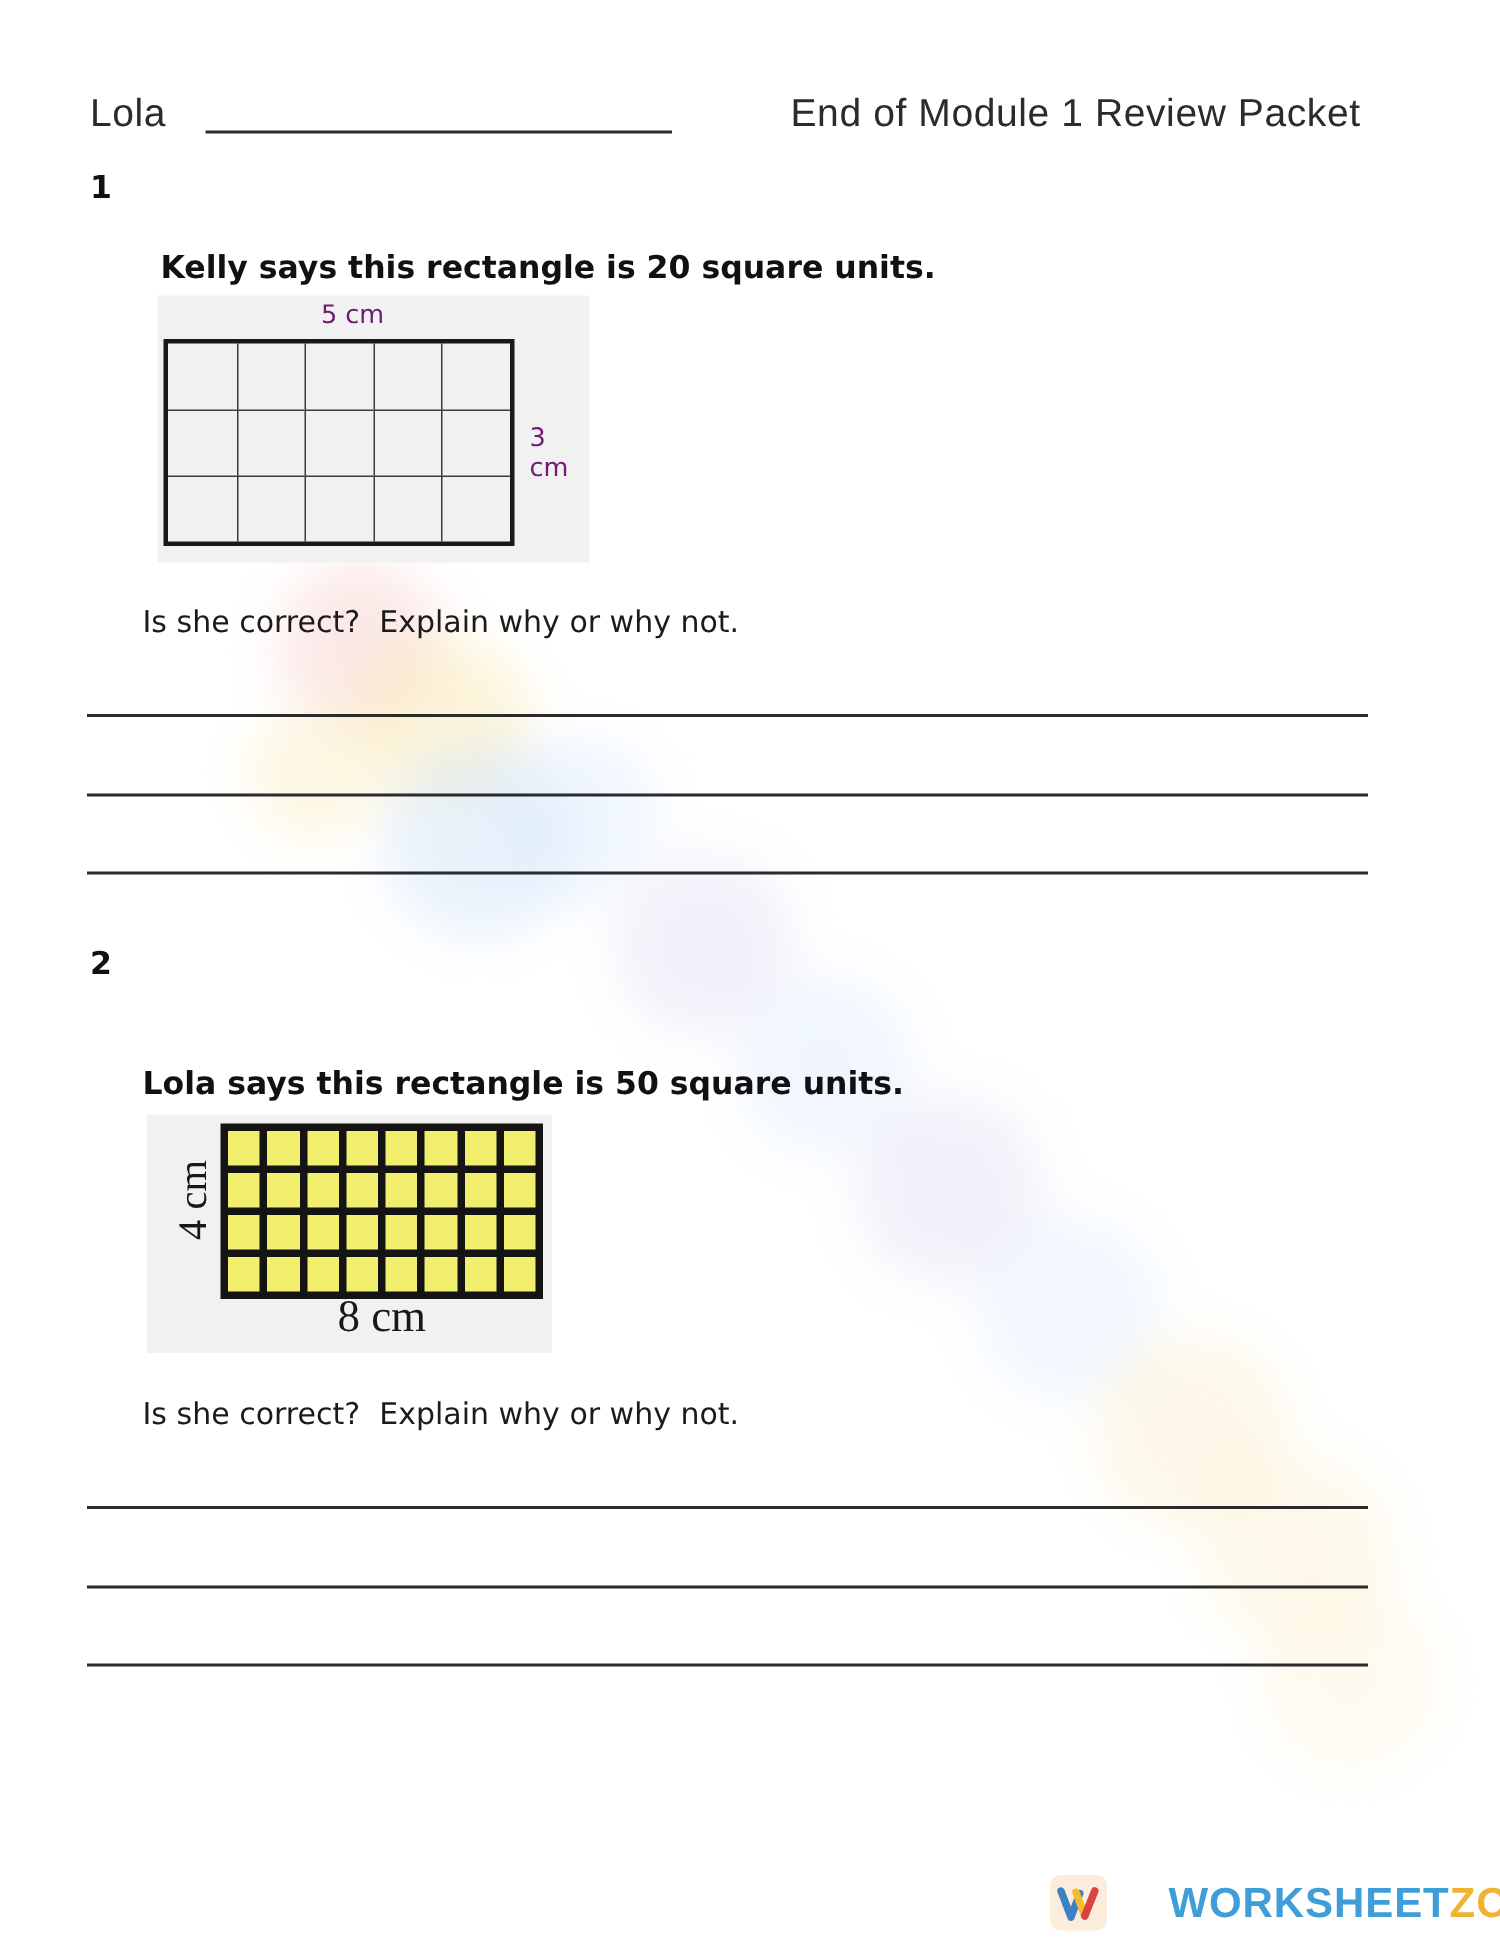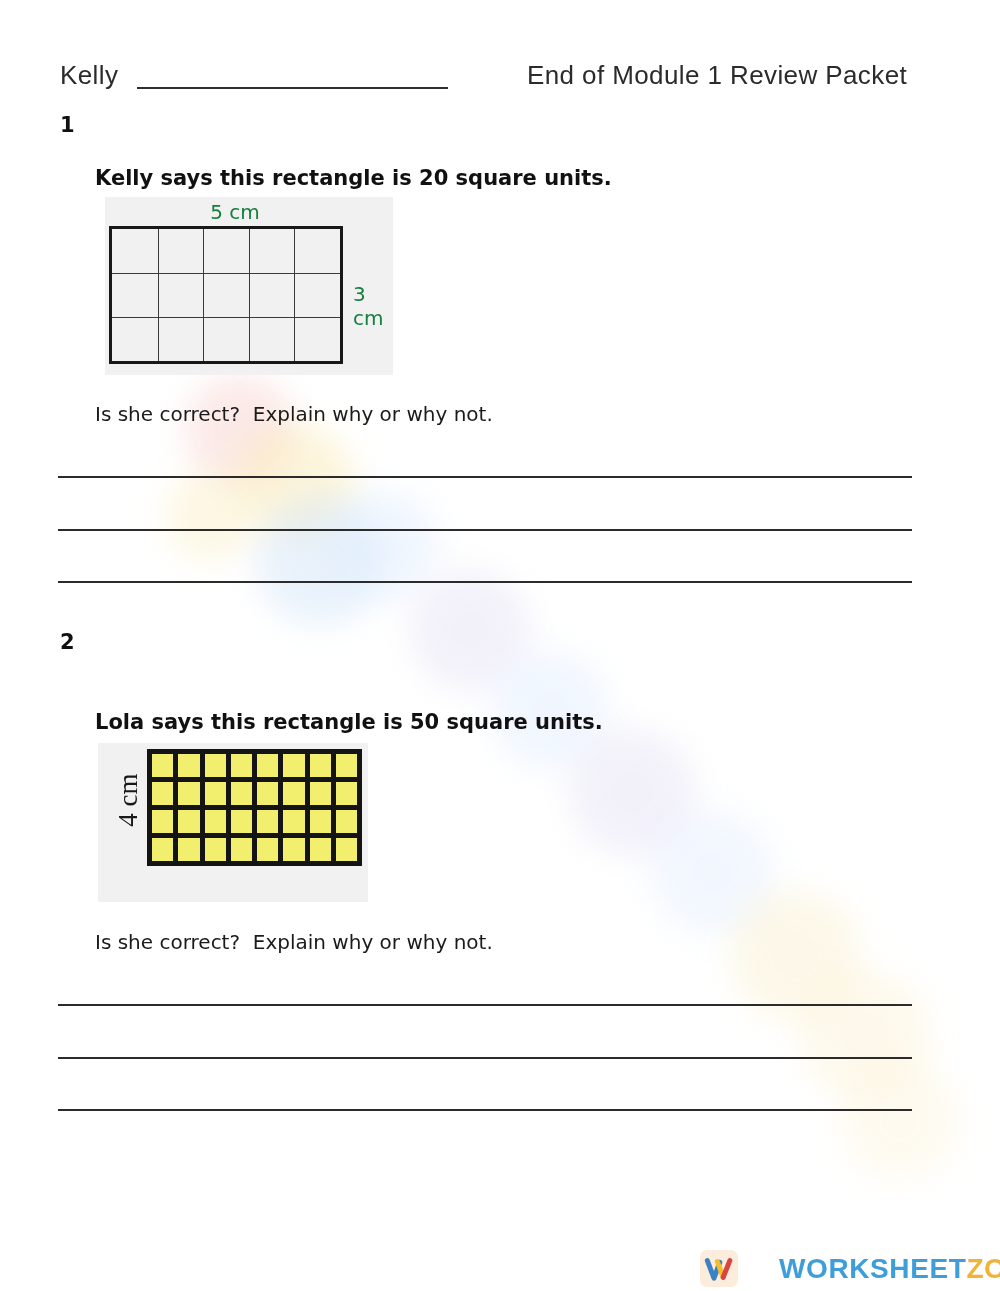--- a/index.html
+++ b/index.html
@@ -18,21 +18,21 @@
   .qnum{position:absolute;left:60px;font-size:21px;font-weight:700;color:#111;}
   .statement{position:absolute;left:95px;font-size:21px;font-weight:700;color:#111;white-space:nowrap;}
   .challenge{text-decoration:underline;text-decoration-thickness:2px;text-underline-offset:4px;}
   .prompt{position:absolute;left:95px;font-size:20px;color:#1b1b1b;white-space:pre-wrap;}
 
   
   .figure{position:absolute;background:#f1f1f1;}
   .fig1{left:105px;top:197px;width:288px;height:178px;}
   .fig2{left:98px;top:743px;width:270px;height:159px;}
 
-  .fig-label{position:absolute;font-size:20px;color:#15803d;}
+  .fig-label{position:absolute;font-size:17px;color:#701a75;}
   .fig1 .top-label{left:30px;top:3px;width:200px;text-align:center;}
   .fig1 .side-label{left:248px;top:85px;}
 
   .grid1{position:absolute;left:4px;top:29px;width:234px;height:138px;box-sizing:border-box;
          border:3px solid #181818;display:grid;}
   .grid1 .cell{border-left:1.7px solid #3a3a3a;border-top:1.7px solid #3a3a3a;background:transparent;}
   .grid1 .cell.fc{border-left:none;}
   .grid1 .cell.fr{border-top:none;}
 
   .grid2{position:absolute;left:49px;top:6px;width:215px;height:117px;box-sizing:border-box;
@@ -70,26 +70,26 @@
     <div class="wm" style="left:330px;top:490px;width:110px;height:110px;background:#dbeafe;opacity:.40;"></div>
     <div class="wm" style="left:410px;top:570px;width:120px;height:120px;background:#dcd7f0;opacity:.35;"></div>
     <div class="wm" style="left:490px;top:650px;width:120px;height:120px;background:#dbeafe;opacity:.38;"></div>
     <div class="wm" style="left:570px;top:730px;width:125px;height:125px;background:#dcd7f0;opacity:.35;"></div>
     <div class="wm" style="left:650px;top:810px;width:125px;height:125px;background:#dbeafe;opacity:.35;"></div>
     <div class="wm" style="left:730px;top:890px;width:130px;height:130px;background:#f9ecc4;opacity:.38;"></div>
     <div class="wm" style="left:800px;top:970px;width:130px;height:130px;background:#fbf0cf;opacity:.40;"></div>
     <div class="wm" style="left:840px;top:1060px;width:120px;height:120px;background:#fdf3d8;opacity:.38;"></div>
   </div>
 
-  <div class="name-label gothic">Kelly</div>
+  <div class="name-label gothic">Lola</div>
   <div class="name-line"></div>
   <div class="header-title gothic">End of Module 1 Review Packet</div>
 
   <div class="qnum" style="top:113px;">1</div>
-  <div class="statement" style="top:166px;">Kelly says this rectangle is 20 square units.</div>
+  <div class="statement" style="top:166px;margin-left:12px;">Kelly says this rectangle is 20 square units.</div>
 
   <div class="figure fig1">
     <div class="fig-label top-label">5 cm</div>
     <div class="grid1" style="grid-template-columns: repeat(5, 1fr); grid-template-rows: repeat(3, 1fr);">
         <div class="cell fc fr"></div>
         <div class="cell fr"></div>
         <div class="cell fr"></div>
         <div class="cell fr"></div>
         <div class="cell fr"></div>
         <div class="cell fc"></div>
@@ -145,20 +145,21 @@
         <div class="cell"></div>
         <div class="cell fc"></div>
         <div class="cell"></div>
         <div class="cell"></div>
         <div class="cell"></div>
         <div class="cell"></div>
         <div class="cell"></div>
         <div class="cell"></div>
         <div class="cell"></div>
       </div>
+    <div class="serif-label w-label">8 cm</div>
   </div>
 
   <div class="prompt" style="top:930px;">Is she correct?  Explain why or why not.</div>
   <div class="lines" style="top:1004px;">
       <div class="answer-line" style="top: 0px;"></div>
       <div class="answer-line" style="top: 53px;"></div>
       <div class="answer-line" style="top: 105px;"></div>
     </div>
 
   <div class="logo">

